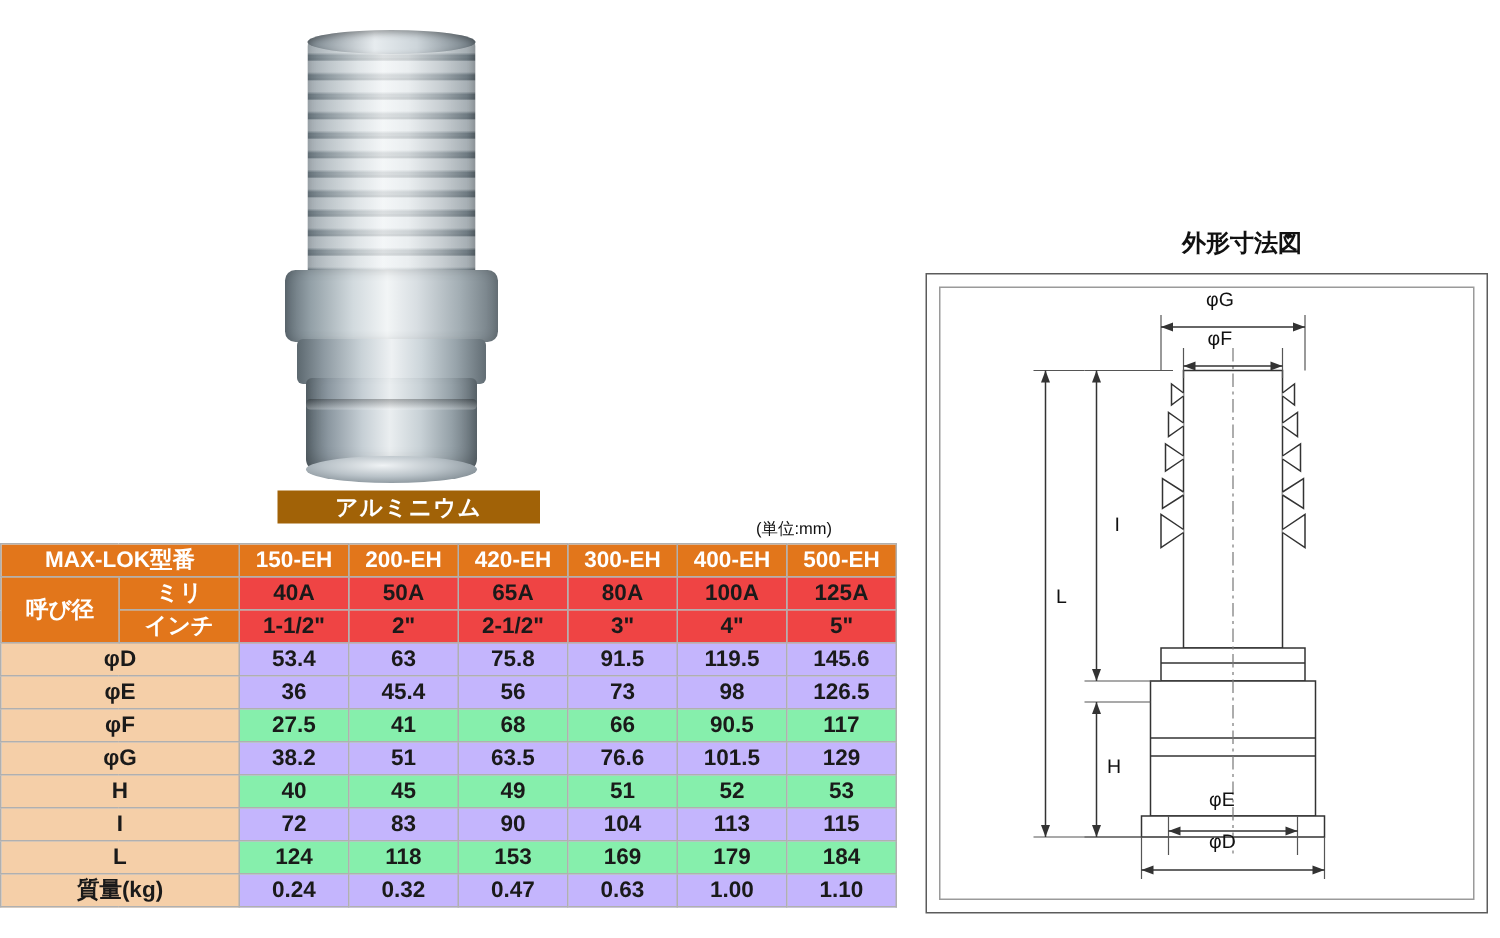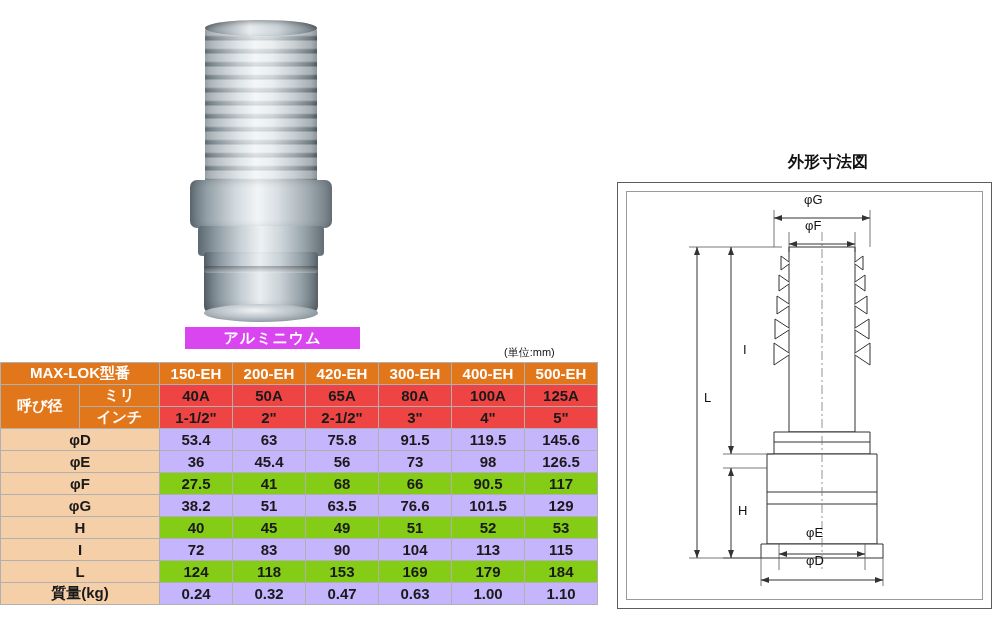--- a/index.html
+++ b/index.html
@@ -106,21 +106,21 @@
     background: radial-gradient(ellipse at 45% 35%, #f0f3f5 0%, #b9c2c8 45%, #66727a 100%);
   }
 
   
   #alu-caption {
     position: absolute;
     left: 185px;
     top: 327px;
     width: 175px;
     height: 22px;
-    background: #d946ef;
+    background: #a16207;
     color: #ffffff;
     font-size: 15px;
     font-weight: bold;
     letter-spacing: 1px;
     display: flex;
     align-items: center;
     justify-content: center;
   }
 
   
@@ -152,21 +152,21 @@
   .hdr-orange {
     background: #e2761b;
     color: #ffffff;
   }
   .row-label {
     background: #f5cfa8;
     color: #1a1a1a;
     width: 92px;
   }
   .cell-white { background: #c4b5fd; font-weight: normal; }
-  .cell-peach { background: #84cc16; font-weight: normal; }
+  .cell-peach { background: #86efac; font-weight: normal; }
   .cell-alt-peach { background: #ef4444; }
   #spec-table td.col { width: 72px; }
 
   
   #drawing-title {
     position: absolute;
     left: 748px;
     top: 152px;
     font-size: 16px;
     font-weight: bold;

